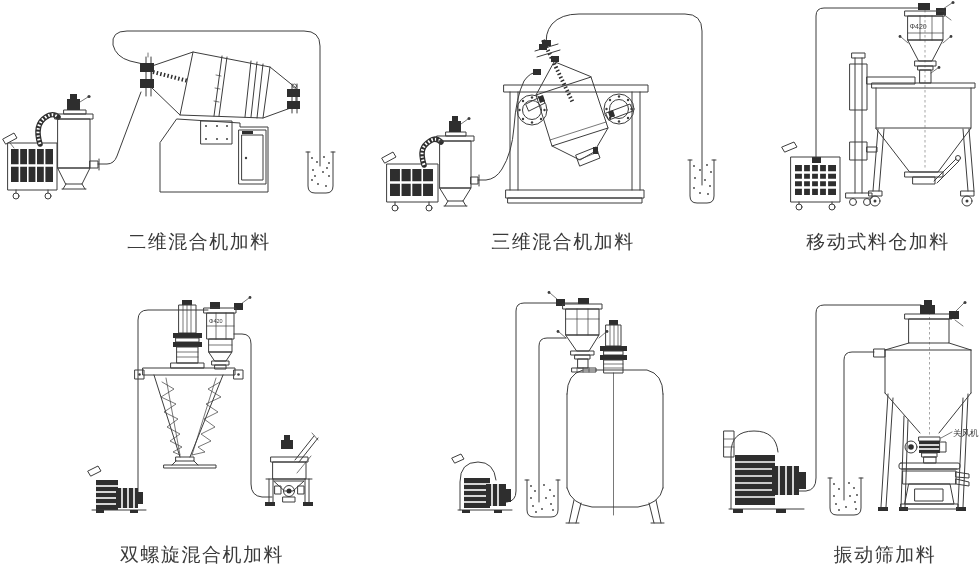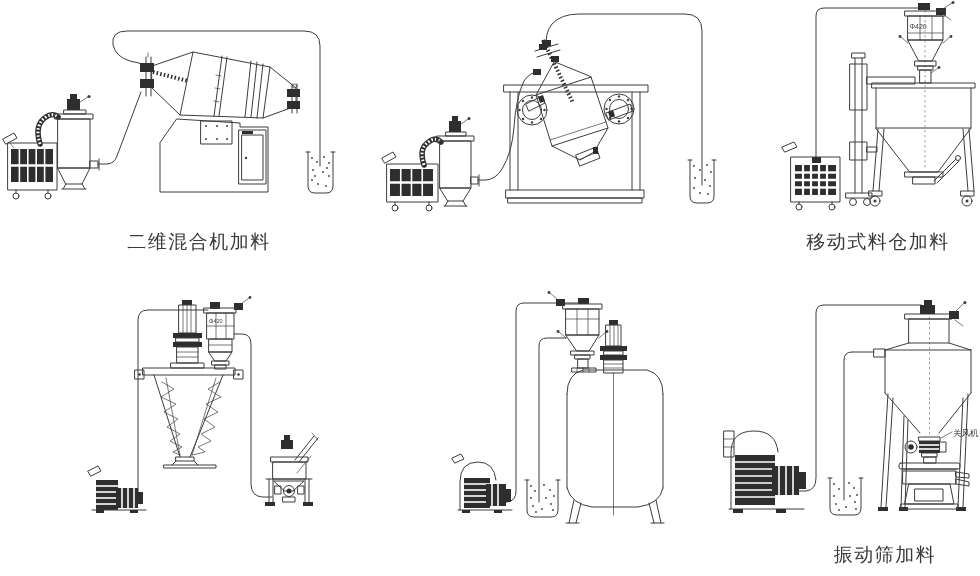--- a/index.html
+++ b/index.html
@@ -632,15 +632,17 @@
           <circle cx="137" cy="212" r=".9"></circle>
           <circle cx="118" cy="214" r=".9"></circle>
           <circle cx="128" cy="217" r=".9"></circle>
           <circle cx="138" cy="219" r=".9"></circle>
           <circle cx="121" cy="220" r=".9"></circle>
         </g>
     </g>
   </svg>
 
   <div class="caption" style="left:89px;top:229px">二维混合机加料</div>
+  <div class="caption" style="left:453px;top:229px">三维混合机加料</div>
   <div class="caption" style="left:768px;top:229px">移动式料仓加料</div>
+  <div class="caption" style="left:92px;top:542px">双螺旋混合机加料</div>
   <div class="caption" style="left:775px;top:542px">振动筛加料</div>
 </div>
 
 </body></html>

